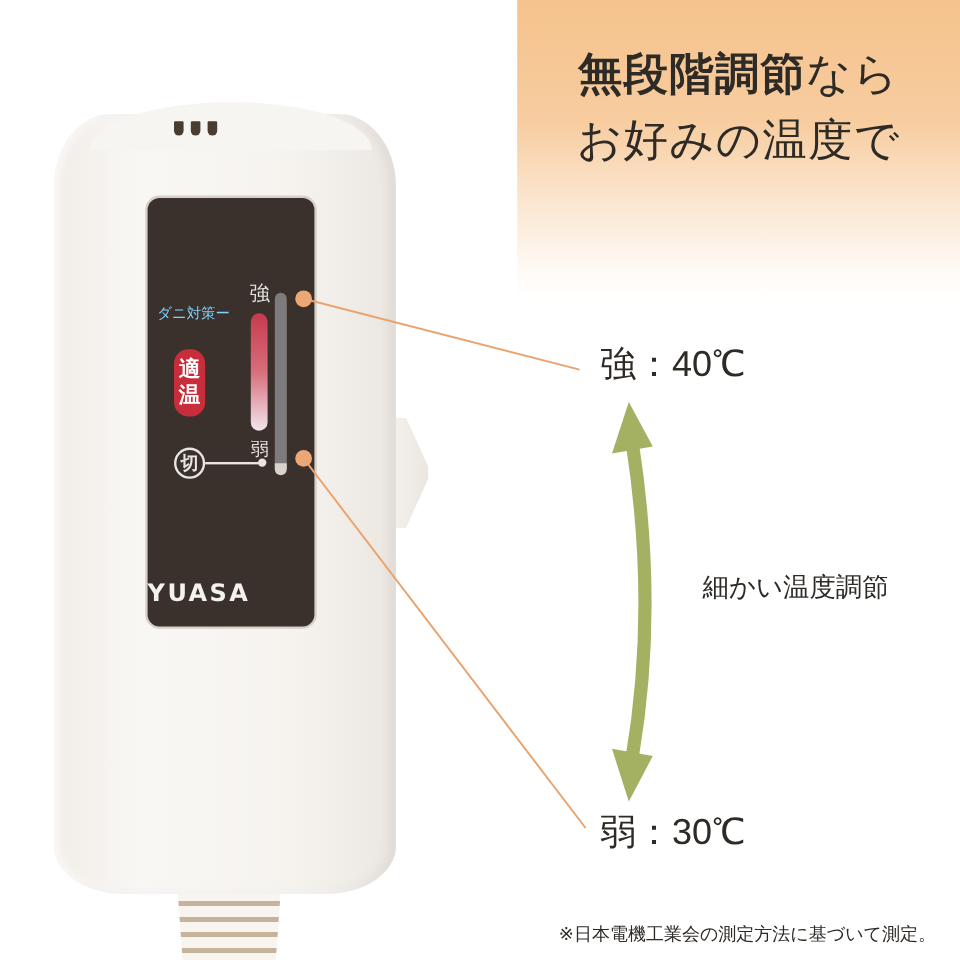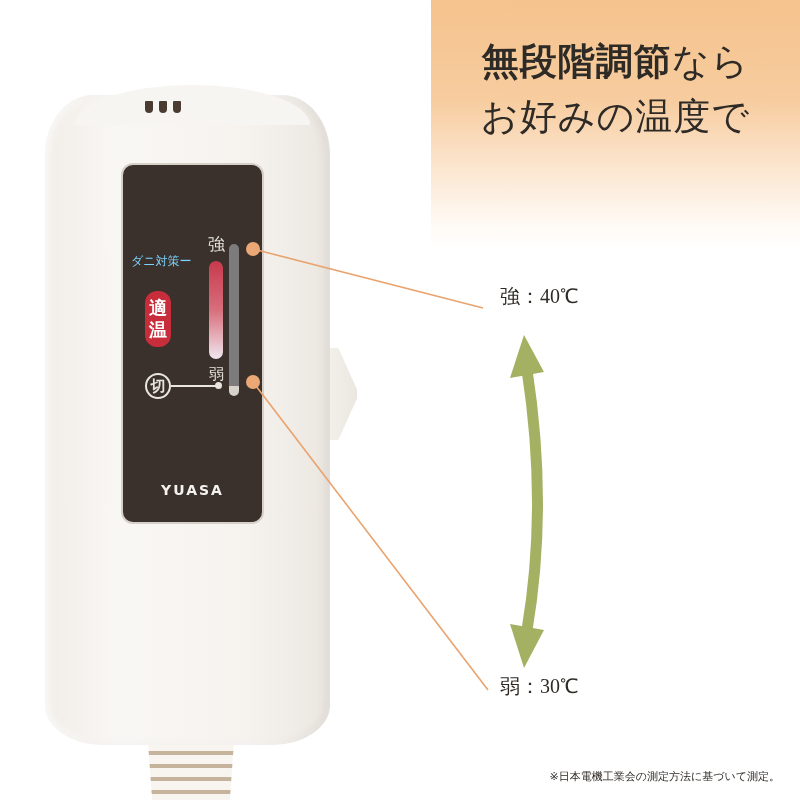--- a/index.html
+++ b/index.html
@@ -82,40 +82,40 @@
   }
   .off-circle {
     position: absolute; left: 22px; top: 208px; width: 26px; height: 26px;
     border: 2px solid #e9e6e2; border-radius: 50%; color: #e9e6e2;
     font-family: "DejaVu Sans", "Liberation Sans", sans-serif; font-size: 15px; font-weight: bold;
     display: flex; align-items: center; justify-content: center; box-sizing: border-box;
   }
   .off-line { position: absolute; left: 48px; top: 220px; width: 48px; height: 2px; background: #e9e6e2; }
   .off-dot { position: absolute; left: 92px; top: 217px; width: 7px; height: 7px; background: #e9e6e2; border-radius: 50%; }
   .brand {
-    position: absolute; left: 0; right: 0; top: 317px; text-align: center; color: #f4f2ef;
-    font-family: "DejaVu Sans", "Liberation Sans", sans-serif; font-size: 14px; font-weight: bold; letter-spacing: 2px;
+    position: absolute; left: 0; right: 0; top: 317px; text-align: left; color: #f4f2ef;
+    font-family: "DejaVu Sans", "Liberation Sans", sans-serif; font-size: 20px; font-weight: bold; letter-spacing: 2px;
   }
 
   .callout-svg { position: absolute; left: 0; top: 0; }
 
   .temp-label {
     position: absolute; color: #2e2a26;
-    font-family: Liberation Serif, serif; font-size: 20px;
+    font-family: Liberation Sans, sans-serif; font-size: 30px;
   }
   .temp-high { left: 500px; top: 283px; }
   .temp-low { left: 500px; top: 673px; }
 
   .fine-adjust {
     position: absolute; left: 548px; top: 474px; width: 230px; text-align: center; color: #2e2a26;
     font-family: "DejaVu Sans", "Liberation Sans", sans-serif; font-size: 22px; line-height: 34px;
   }
   .footnote {
     position: absolute; right: 20px; top: 769px; color: #2e2a26;
-    font-family: "DejaVu Sans", "Liberation Sans", sans-serif; font-size: 11px;
+    font-family: "DejaVu Sans", "Liberation Sans", sans-serif; font-size: 15px;
   }
 </style>
 </head>
 <body>
 
 <div class="headline-panel">
   <div class="headline">
     <div><span class="b">無段階調節</span><span class="n">なら</span></div>
     <div><span class="n">お好みの温度で</span></div>
   </div>
@@ -163,15 +163,16 @@
     <path d="M527 370 Q548 506 527 630" stroke="#a4b062" stroke-width="11" fill="none"></path>
     <polygon points="524,335 510,378 544,372" fill="#a4b062"></polygon>
     <polygon points="524,668 510,624 544,630" fill="#a4b062"></polygon>
   </g>
 </svg>
 
 <div class="temp-label temp-high">強：40℃</div>
 <div class="temp-label temp-low">弱：30℃</div>
 
 <div class="fine-adjust">
+  <div>細かい温度調節</div>
 </div>
 
 <div class="footnote">※日本電機工業会の測定方法に基づいて測定。</div>
 
 </body></html>

